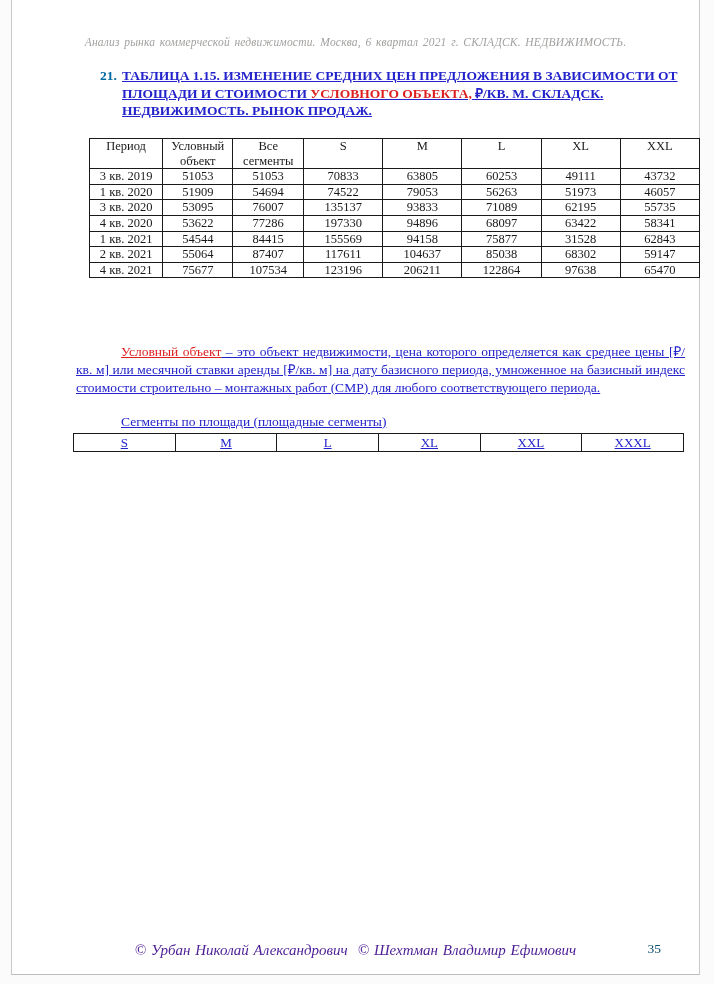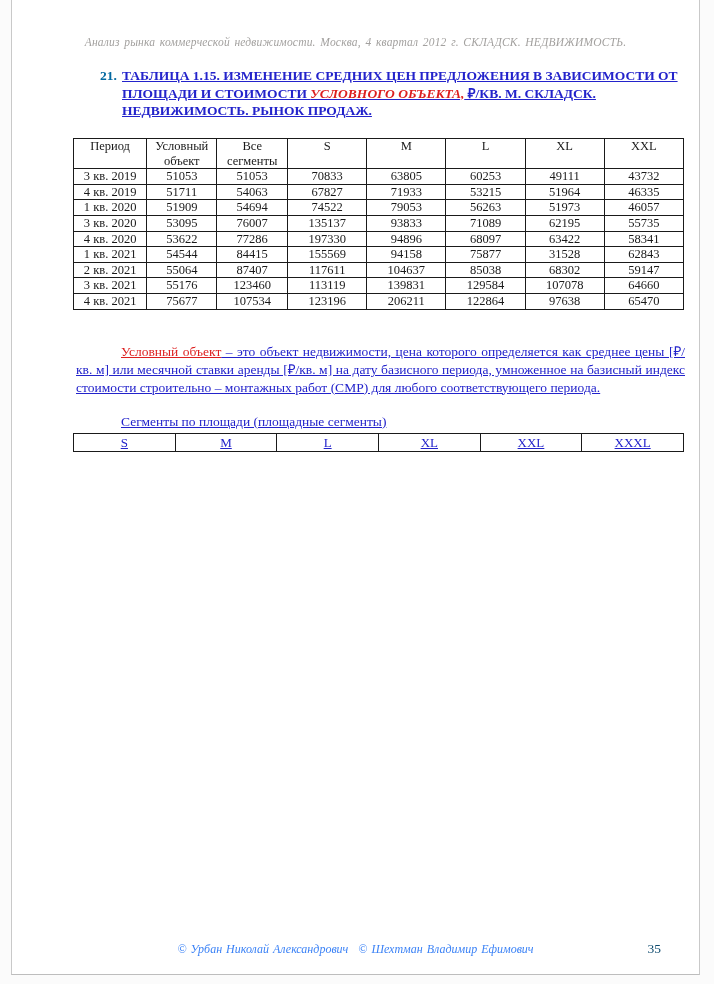--- a/index.html
+++ b/index.html
@@ -45,24 +45,24 @@
     color:#0369a1;
   }
   .title-text {
     width:562px;
     font-weight:bold;
     font-size:13.5px;
     line-height:17.5px;
     color:#2323cb;
     text-decoration:underline;
   }
-  .title-text .hl { color:#dd1f1f;font-style:italic; }
+  .title-text .hl { color:#dd1f1f; }
   table { border-collapse:collapse; table-layout:fixed; }
   .price-table {
-    position:absolute; top:138px; left:61px;
+    position:absolute; top:138px; left:77px;
     width:611px;
     background:#fff;
   }
   .price-table th, .price-table td {
     border:1px solid #1a1a1a;
     font-size:12.5px;
     line-height:14.6px;
     font-weight:normal;
     text-align:center;
     vertical-align:top;
@@ -109,39 +109,39 @@
     padding:0;
   }
   .segments-table td span {
     color:#2323cb;
     text-decoration:underline;
   }
   .page-footer {
     position:absolute; top:942px; left:0; right:0;
     text-align:center;
     font-style:italic;
-    font-size:12px;
-    color:#3b82f6;
+    font-size:15px;
+    color:#4c1d95;
     word-spacing:1px;
   }
   .page-footer .sep { display:inline-block; width:10px; }
   .page-number {
     position:absolute; top:941px; right:38px;
     font-size:13.5px;
     color:#0c4a6e;
   }
 </style>
 </head>
 <body>
 
 <div class="canvas-bg"></div>
 
 <div class="page">
 
-  <div class="running-header">Анализ рынка коммерческой недвижимости.  Москва,  4 квартал 2012 г.  СКЛАДСК. НЕДВИЖИМОСТЬ.</div>
+  <div class="running-header">Анализ рынка коммерческой недвижимости.  Москва,  6 квартал 2021 г.  СКЛАДСК. НЕДВИЖИМОСТЬ.</div>
 
   <div class="title-block">
     <div class="title-number">21.</div>
     <div class="title-text"><span>ТАБЛИЦА 1.15. ИЗМЕНЕНИЕ СРЕДНИХ ЦЕН ПРЕДЛОЖЕНИЯ В ЗАВИСИМОСТИ ОТ ПЛОЩАДИ И СТОИМОСТИ </span><span class="hl">УСЛОВНОГО ОБЪЕКТА,</span><span> ₽/КВ. М. СКЛАДСК. НЕДВИЖИМОСТЬ. РЫНОК ПРОДАЖ.</span></div>
   </div>
 
   <table class="price-table">
     <thead>
         <tr>
           <th>Период</th>
@@ -159,30 +159,20 @@
           <td>3 кв. 2019</td>
           <td>51053</td>
           <td>51053</td>
           <td>70833</td>
           <td>63805</td>
           <td>60253</td>
           <td>49111</td>
           <td>43732</td>
         </tr>
         <tr>
-          <td>4 кв. 2019</td>
-          <td>51711</td>
-          <td>54063</td>
-          <td>67827</td>
-          <td>71933</td>
-          <td>53215</td>
-          <td>51964</td>
-          <td>46335</td>
-        </tr>
-        <tr>
           <td>1 кв. 2020</td>
           <td>51909</td>
           <td>54694</td>
           <td>74522</td>
           <td>79053</td>
           <td>56263</td>
           <td>51973</td>
           <td>46057</td>
         </tr>
         <tr>
@@ -219,30 +209,20 @@
           <td>2 кв. 2021</td>
           <td>55064</td>
           <td>87407</td>
           <td>117611</td>
           <td>104637</td>
           <td>85038</td>
           <td>68302</td>
           <td>59147</td>
         </tr>
         <tr>
-          <td>3 кв. 2021</td>
-          <td>55176</td>
-          <td>123460</td>
-          <td>113119</td>
-          <td>139831</td>
-          <td>129584</td>
-          <td>107078</td>
-          <td>64660</td>
-        </tr>
-        <tr>
           <td>4 кв. 2021</td>
           <td>75677</td>
           <td>107534</td>
           <td>123196</td>
           <td>206211</td>
           <td>122864</td>
           <td>97638</td>
           <td>65470</td>
         </tr>
       </tbody>

